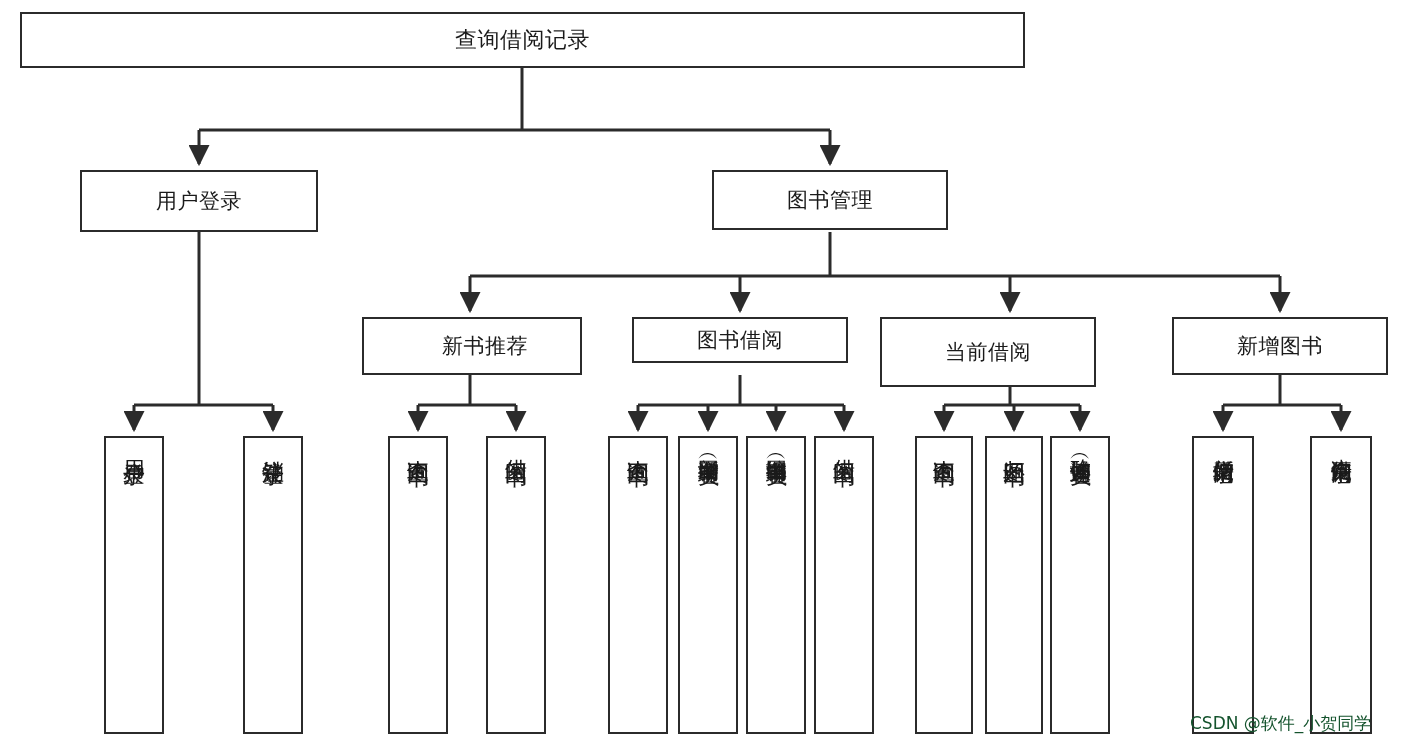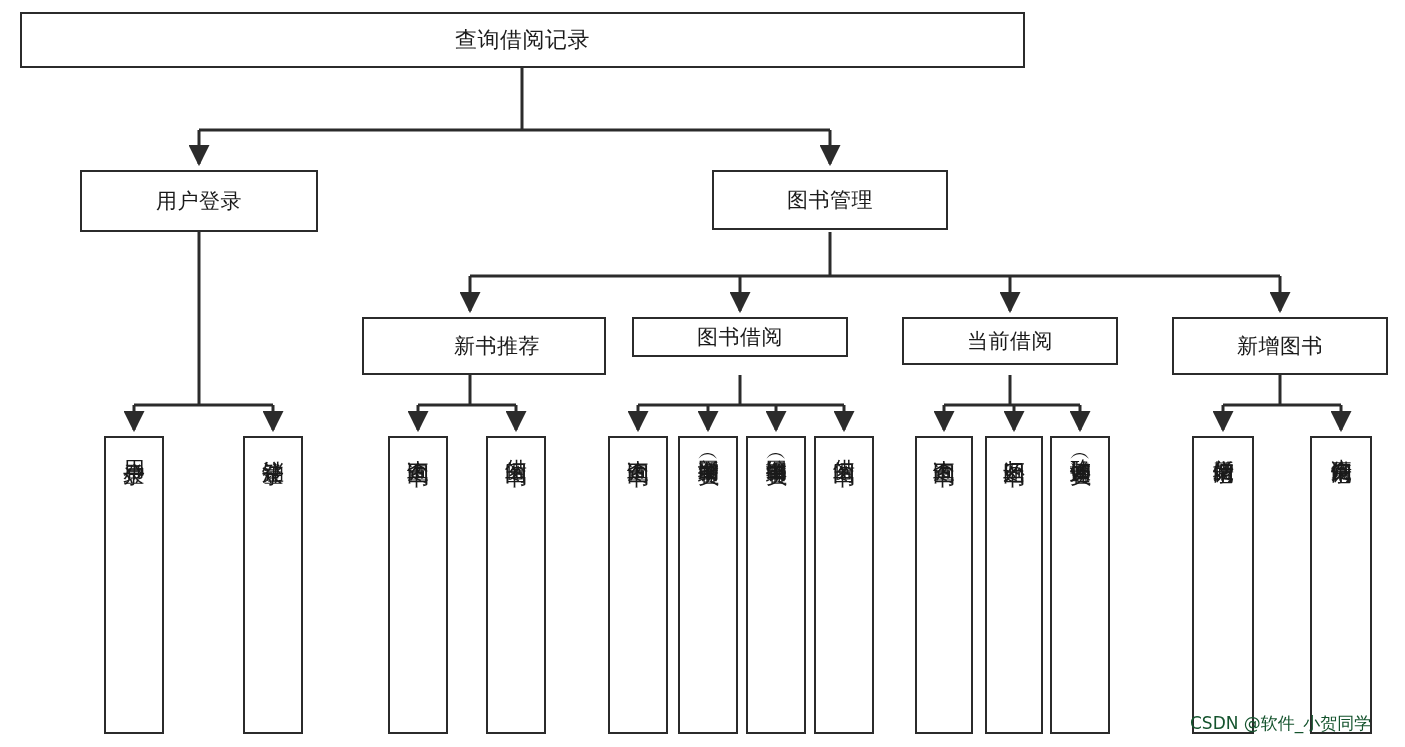--- a/index.html
+++ b/index.html
@@ -136,27 +136,27 @@
   <div id="nodes">
       <div class="node horiz root" style="left: 20px; top: 12px; width: 1005px; height: 56px;">
         <span class="label">查询借阅记录</span>
       </div>
       <div class="node horiz" style="left: 80px; top: 170px; width: 238px; height: 62px;">
         <span class="label">用户登录</span>
       </div>
       <div class="node horiz" style="left: 712px; top: 170px; width: 236px; height: 60px;">
         <span class="label">图书管理</span>
       </div>
-      <div class="node horiz" style="left: 362px; top: 317px; width: 244px; height: 58px; padding-left: 26px;">
+      <div class="node horiz" style="left: 362px; top: 317px; width: 220px; height: 58px; padding-left: 26px;">
         <span class="label">新书推荐</span>
       </div>
-      <div class="node horiz" style="left: 632px; top: 317px; width: 216px; height: 40px;">
+      <div class="node horiz" style="left: 632px; top: 317px; width: 216px; height: 46px;">
         <span class="label">图书借阅</span>
       </div>
-      <div class="node horiz" style="left: 902px; top: 317px; width: 216px; height: 48px;">
+      <div class="node horiz" style="left: 880px; top: 317px; width: 216px; height: 70px;">
         <span class="label">当前借阅</span>
       </div>
       <div class="node horiz" style="left: 1172px; top: 317px; width: 216px; height: 58px;">
         <span class="label">新增图书</span>
       </div>
       <div class="node vert" style="left: 104px; top: 436px; width: 60px; height: 298px;">
         <span class="label">用户登录</span>
       </div>
       <div class="node vert" style="left: 243px; top: 436px; width: 60px; height: 298px;">
         <span class="label">注销登录</span>

